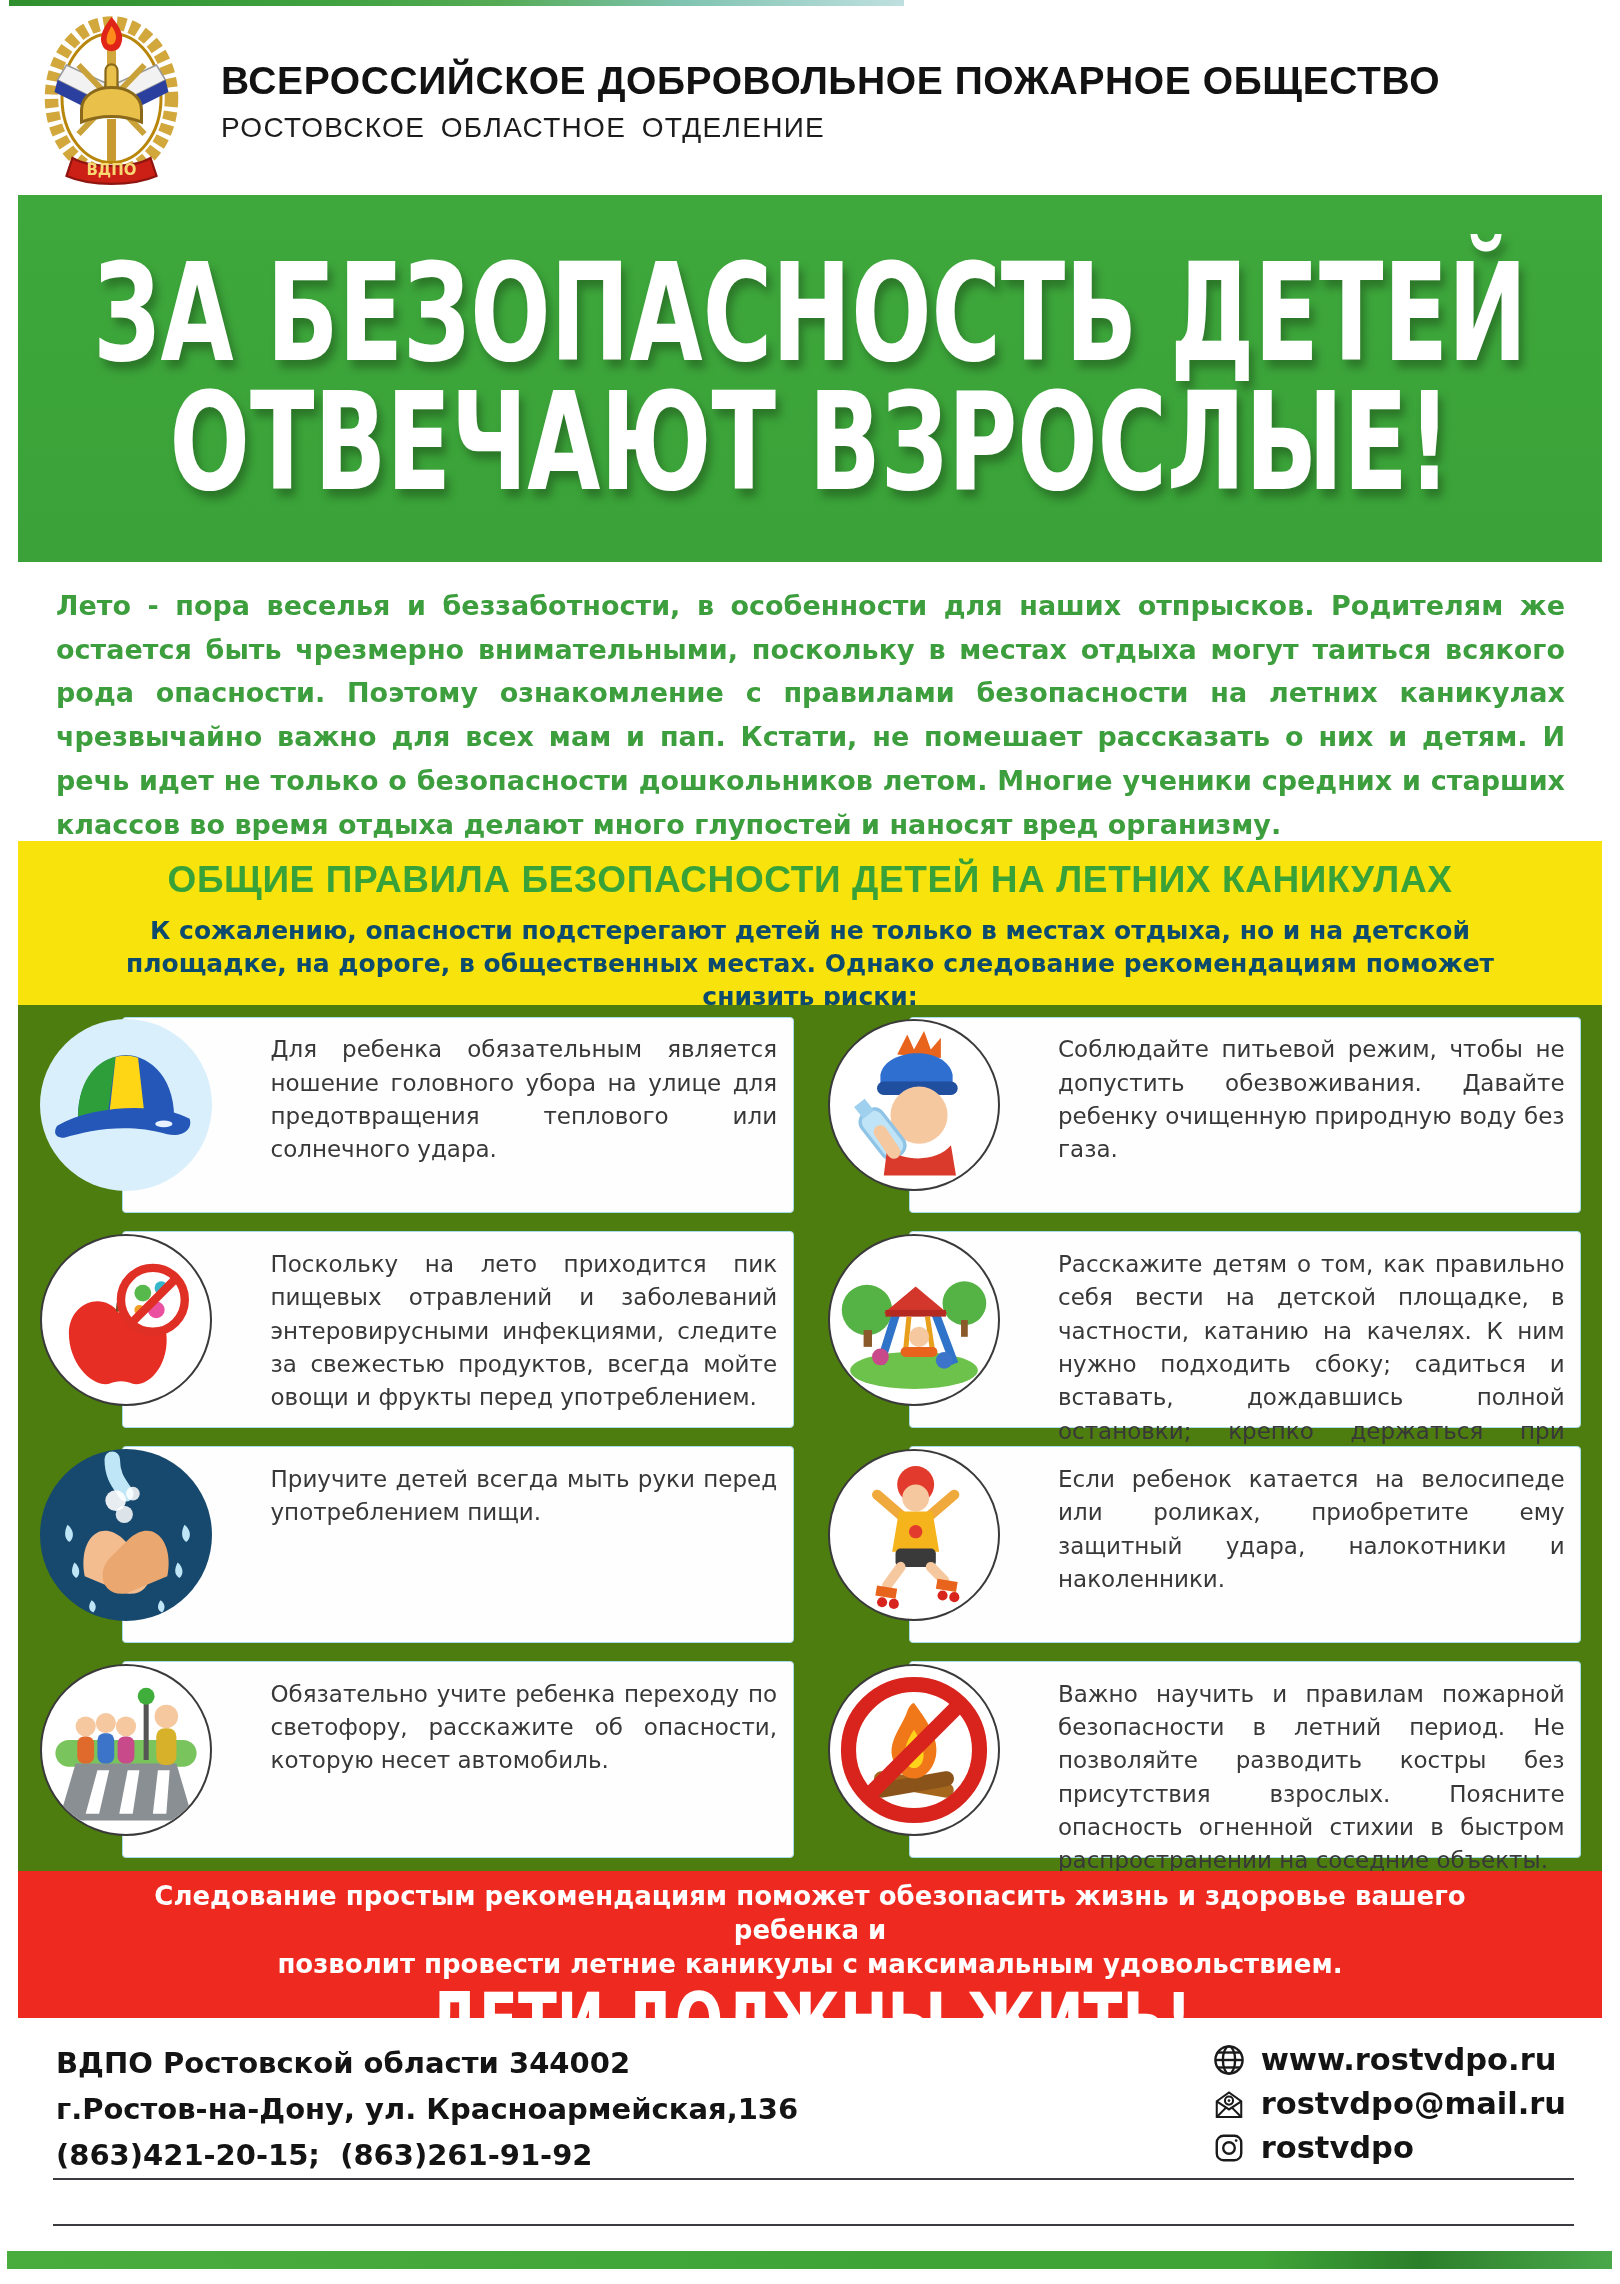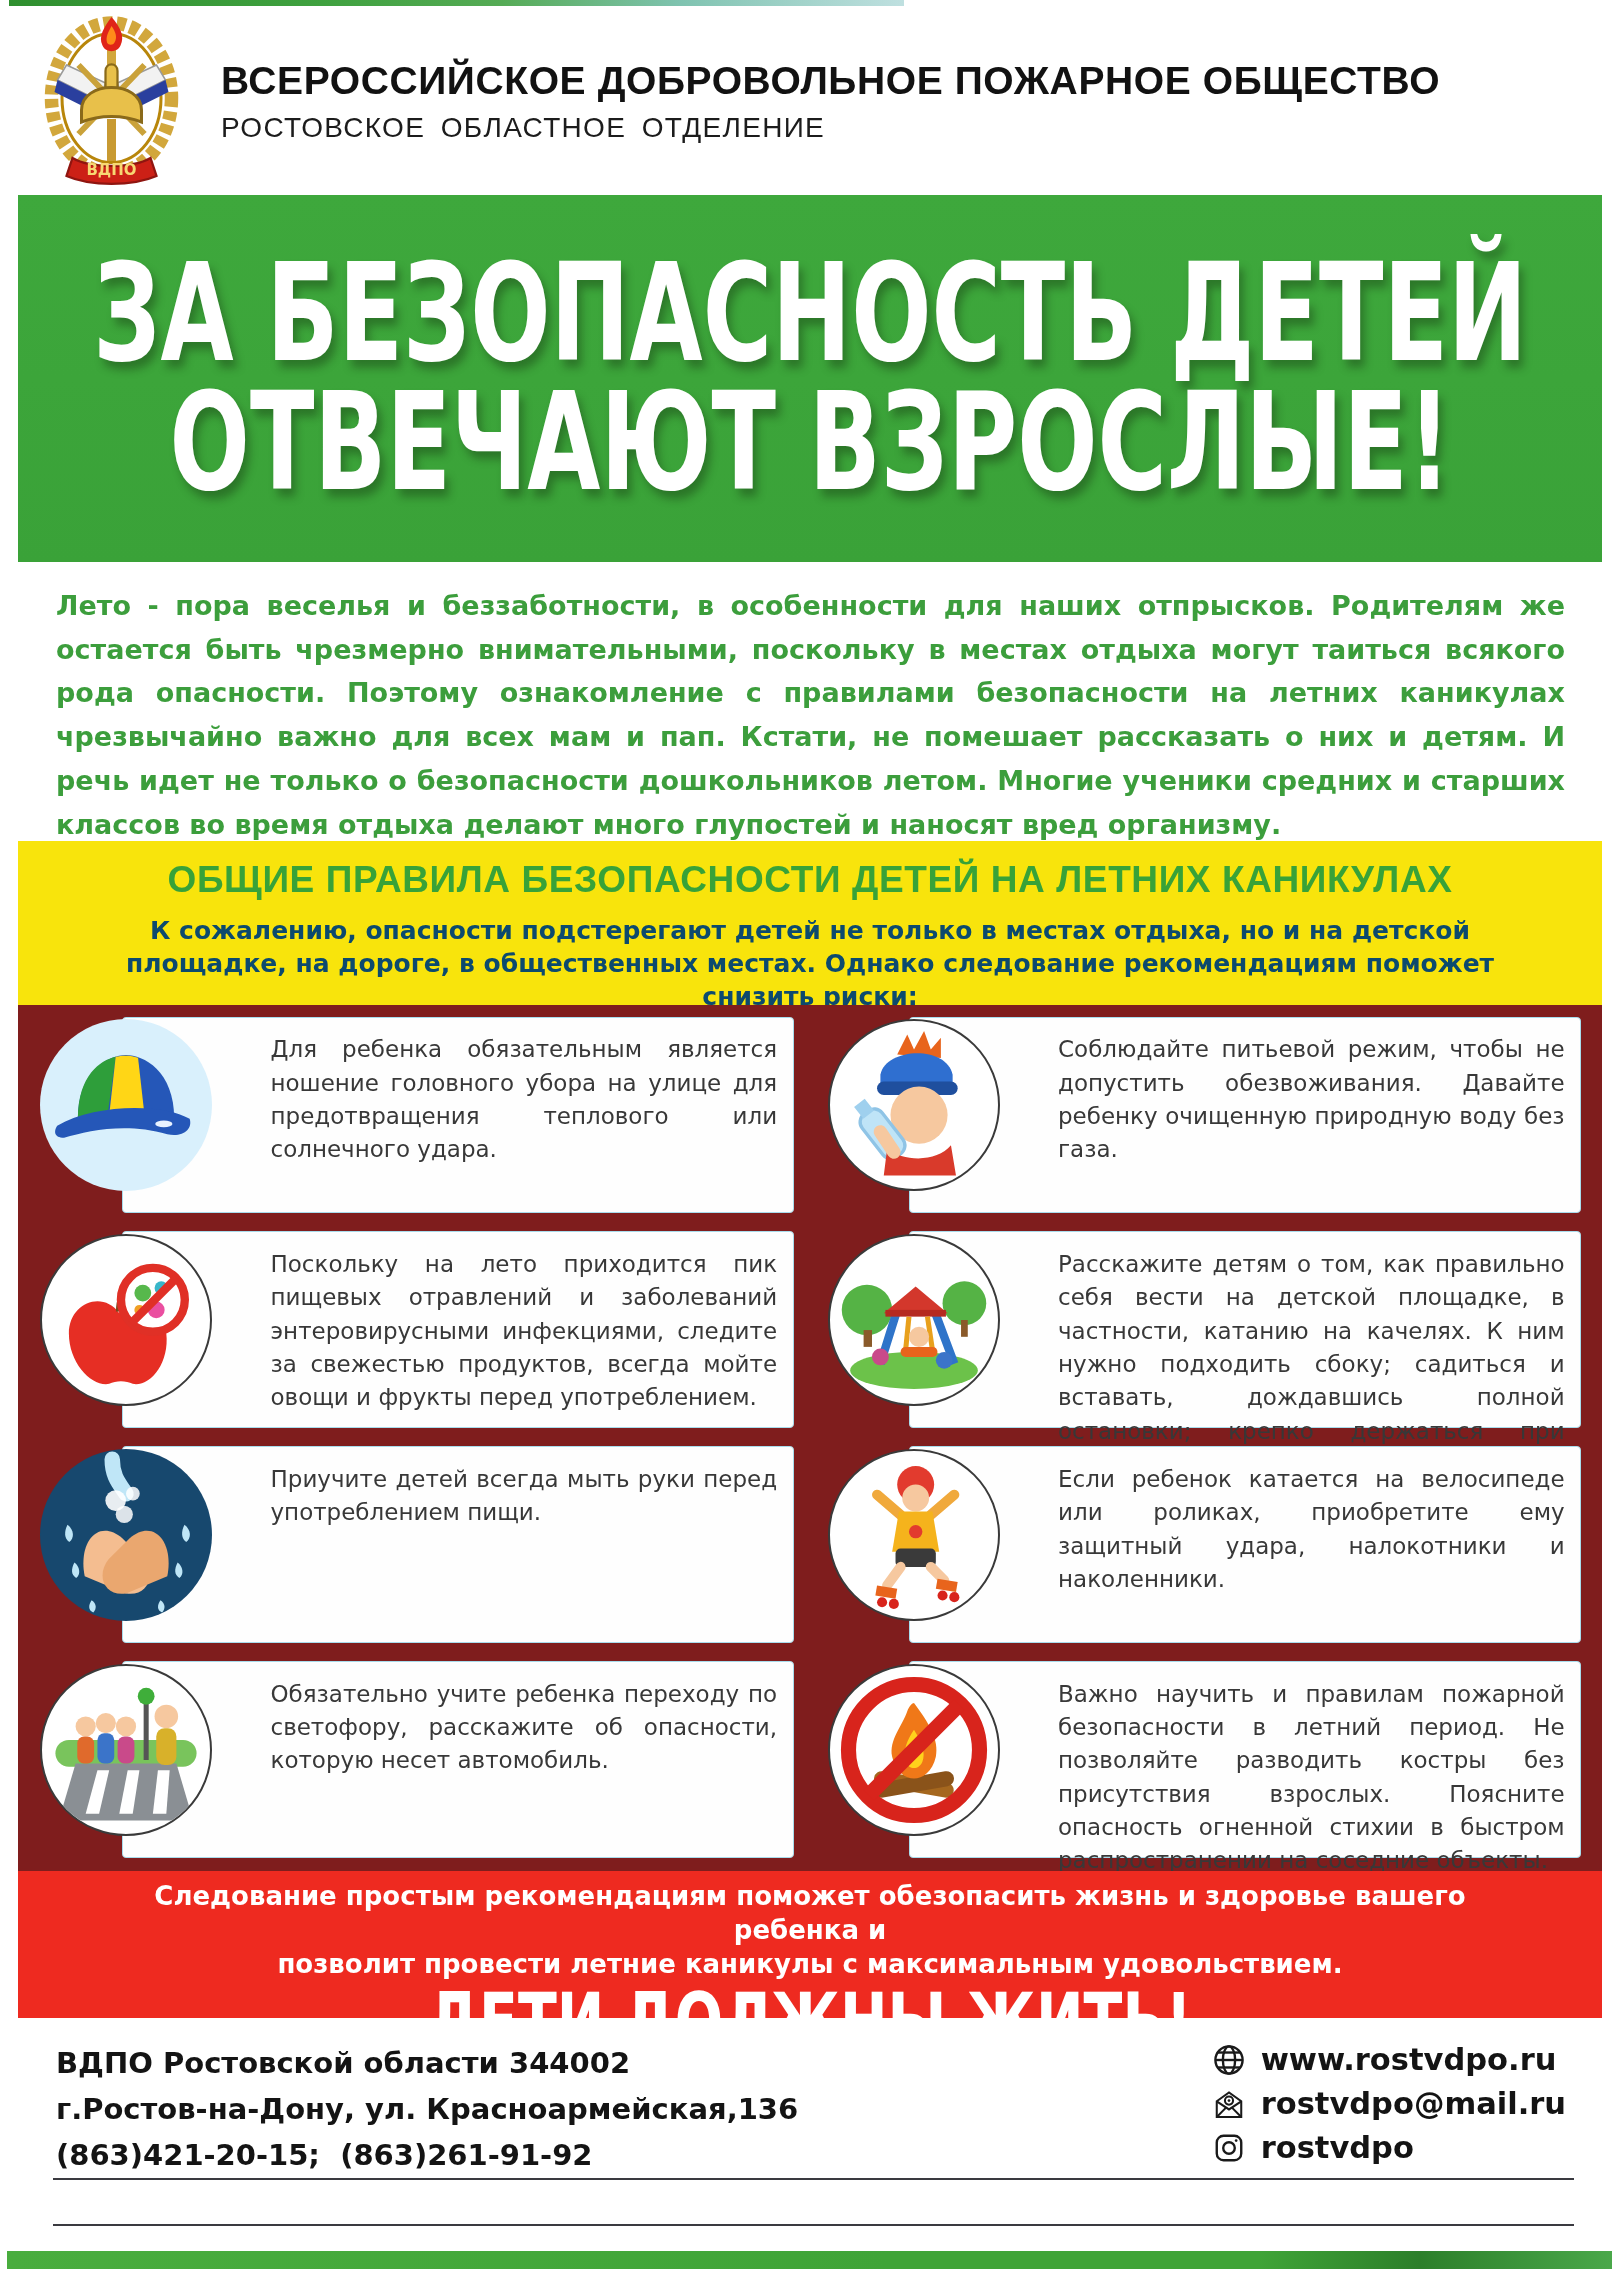--- a/index.html
+++ b/index.html
@@ -28,21 +28,21 @@
   .intro{position:absolute;top:567px;left:0;width:1621px;height:273px;box-sizing:border-box;padding:17px 56px 0 56px;}
   .intro p{margin:0;color:#3c9e3c;font-weight:700;font-size:27px;line-height:1.62;text-align:justify;}
 
   
   .rules-head{position:absolute;top:841px;left:18px;width:1584px;height:164px;background:#f8e40c;box-sizing:border-box;
               padding-top:18px;text-align:center;}
   .rules-title{color:#38a238;font-weight:800;font-size:37px;letter-spacing:0.6px;font-family:"Liberation Sans",sans-serif;}
   .rules-sub{margin:13px auto 0 auto;max-width:1475px;color:#0c4a6e;font-weight:700;font-size:25px;line-height:1.32;}
 
   
-  .cards{position:absolute;top:1005px;left:18px;width:1584px;height:867px;background:#7f1d1d;box-sizing:border-box;
+  .cards{position:absolute;top:1005px;left:18px;width:1584px;height:867px;background:#4d7c0f;box-sizing:border-box;
          padding:7.8px 19.5px;display:grid;grid-template-columns:1fr 1fr;grid-template-rows:repeat(4,1fr);
          column-gap:30px;row-gap:7.8px;}
   .card{position:relative;}
   .cardbox{position:absolute;left:84px;right:1.3px;top:3.9px;bottom:6.5px;background:#fefefe;
            border:1.9px solid #a8dcec;border-radius:3.9px;box-sizing:border-box;
            padding:15.6px 15.6px 5.2px 148px;}
   .cardtext{color:#383838;font-size:23px;line-height:1.45;text-align:justify;}
   .badge{position:absolute;left:2.6px;top:6.5px;width:172px;height:172px;border-radius:50%;z-index:2;
          display:flex;align-items:center;justify-content:center;box-sizing:border-box;}
   .badge svg{width:100%;height:100%;border-radius:50%;}

